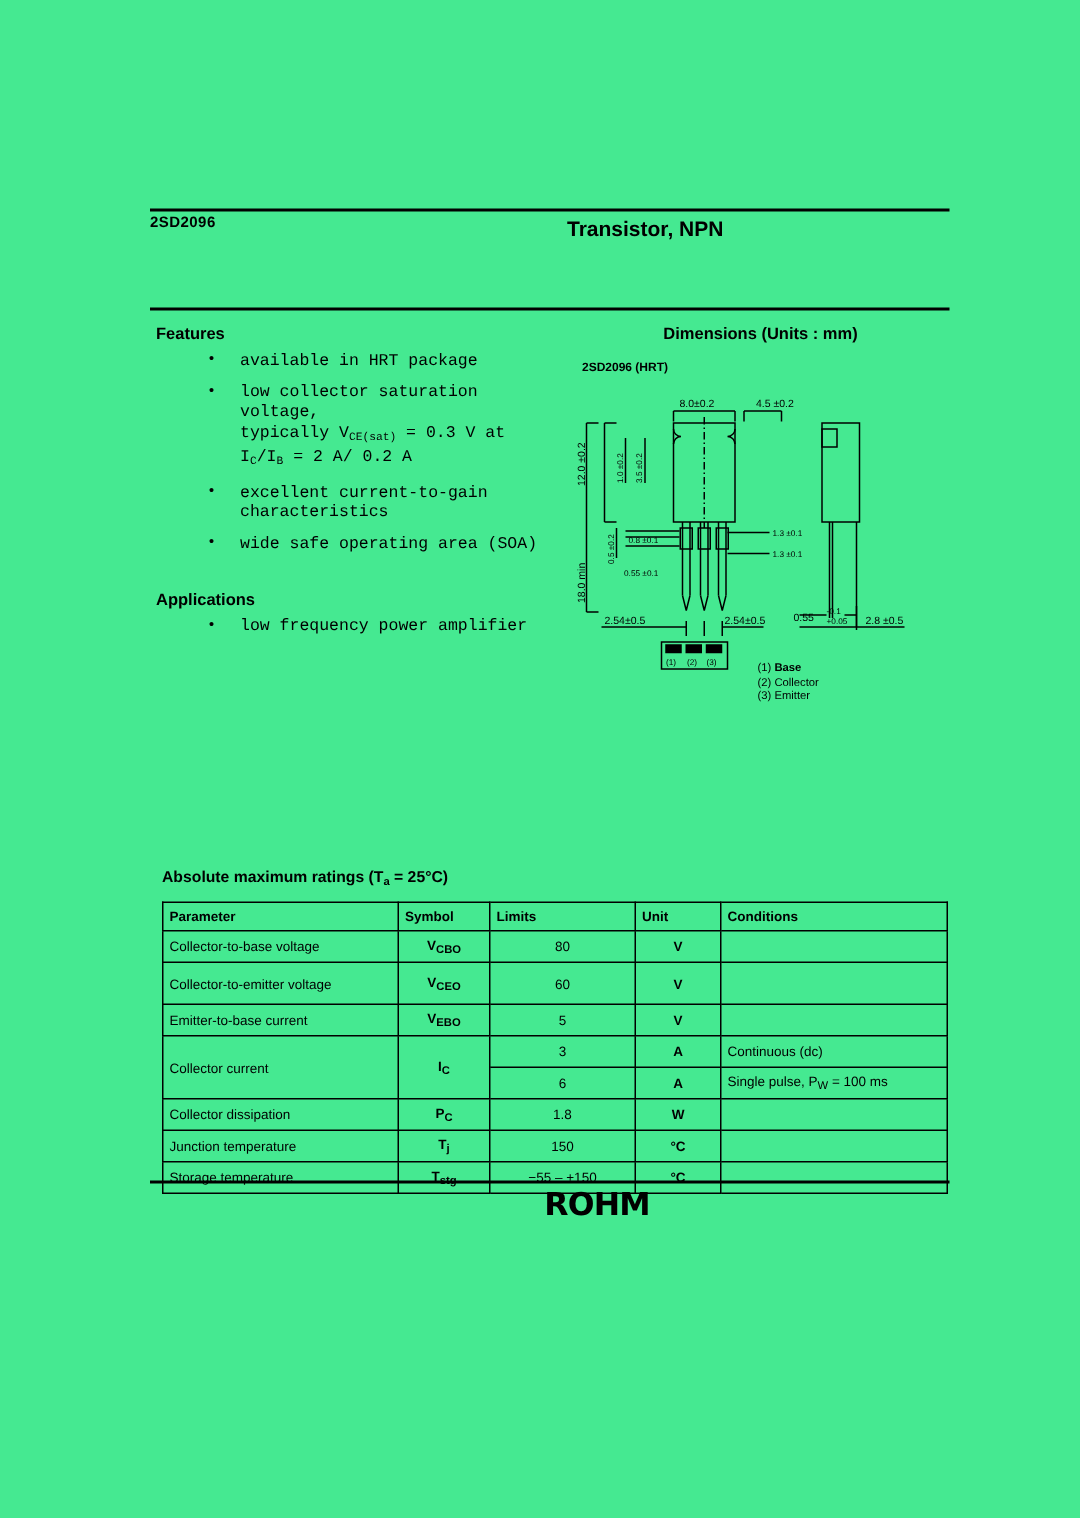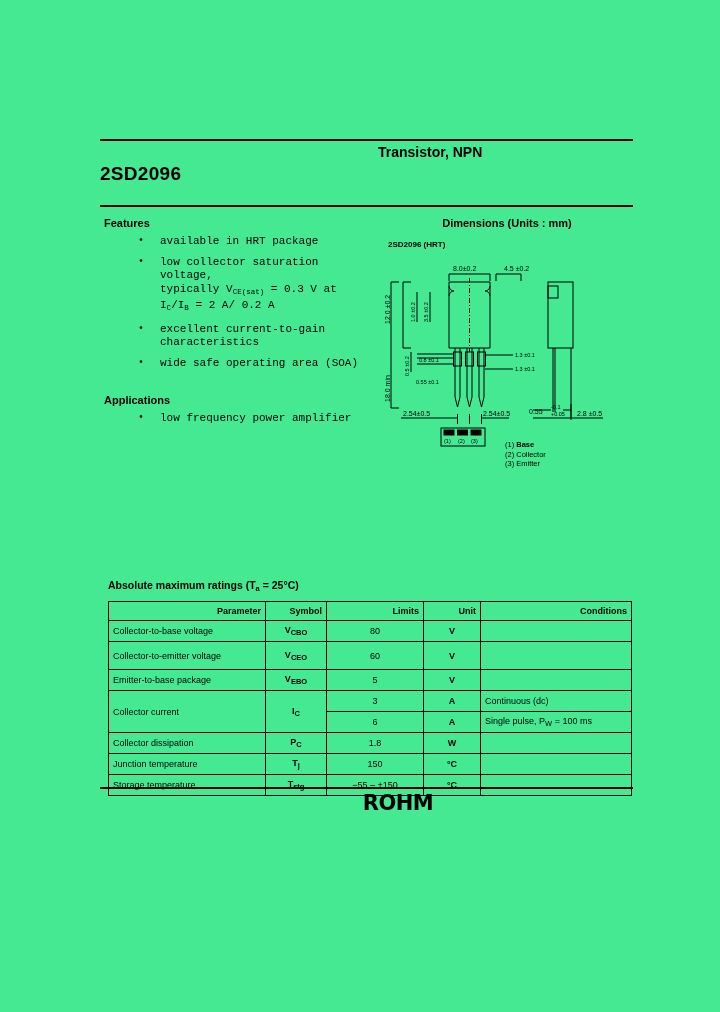--- a/index.html
+++ b/index.html
@@ -31,24 +31,23 @@
   }
   .hdr-rule-bottom {
     position: absolute;
     left: 100px; top: 205px;
     width: 533px; height: 2px;
     background: #000;
   }
   .part-number {
     position: absolute;
     left: 100px; top: 143px;
-    font-size: 19px;
+    font-size: 10px;
     font-weight: bold;
     letter-spacing: 0.3px;
-    margin-top: 20px;
   }
   .device-type {
     position: absolute;
     left: 378px; top: 144px;
     font-size: 14px;
     font-weight: bold;
   }
 
   
   .features-col {
@@ -135,21 +134,21 @@
     font-size: 9px;
   }
   table.ratings th, table.ratings td {
     border: 1px solid #000;
     padding: 2px 4px;
     height: 16px;
     vertical-align: middle;
   }
   table.ratings th {
     font-weight: bold;
-    text-align: right;
+    text-align: left;
     height: 14px;
   }
   .c-param { width: 148px; text-align: left; }
   .c-symbol { width: 52px; text-align: center; font-weight: bold; }
   .c-limits { width: 88px; text-align: center; }
   .c-unit { width: 48px; text-align: center; font-weight: bold; }
   .c-cond { text-align: left; }
   .two-line { height: 28px; }
 
   
@@ -345,21 +344,21 @@
         <td class="c-cond"></td>
       </tr>
       <tr class="two-line">
         <td class="c-param">Collector-to-emitter voltage</td>
         <td class="c-symbol"><span>V</span><sub>CEO</sub></td>
         <td class="c-limits">60</td>
         <td class="c-unit">V</td>
         <td class="c-cond"></td>
       </tr>
       <tr>
-        <td class="c-param">Emitter-to-base package</td>
+        <td class="c-param">Emitter-to-base current</td>
         <td class="c-symbol"><span>V</span><sub>EBO</sub></td>
         <td class="c-limits">5</td>
         <td class="c-unit">V</td>
         <td class="c-cond"></td>
       </tr>
       <tr>
         <td class="c-param" rowspan="2">Collector current</td>
         <td class="c-symbol" rowspan="2"><span>I</span><sub>C</sub></td>
         <td class="c-limits">3</td>
         <td class="c-unit">A</td>

